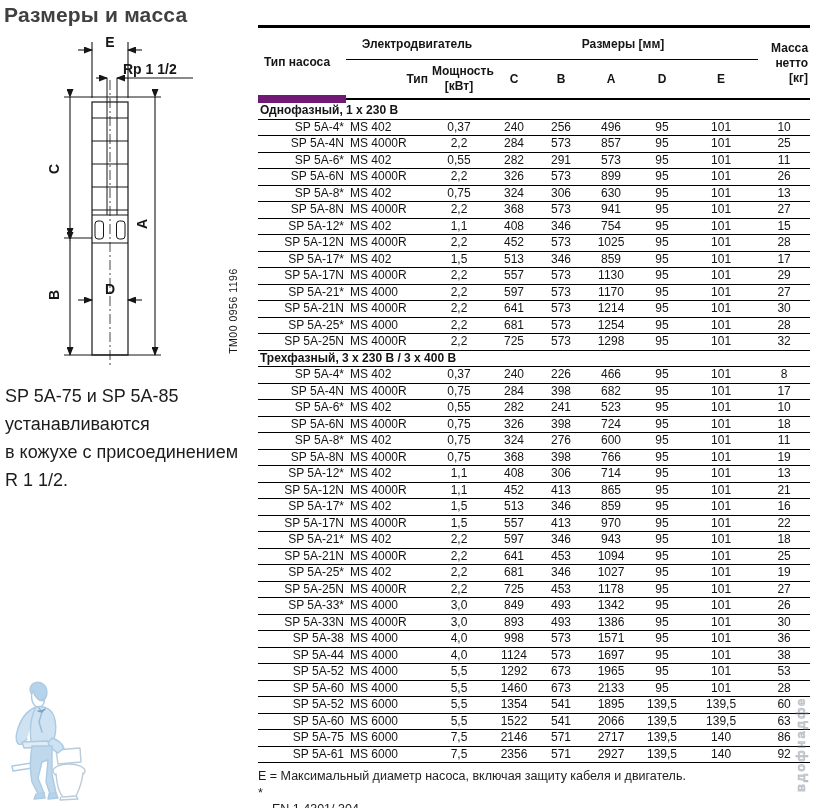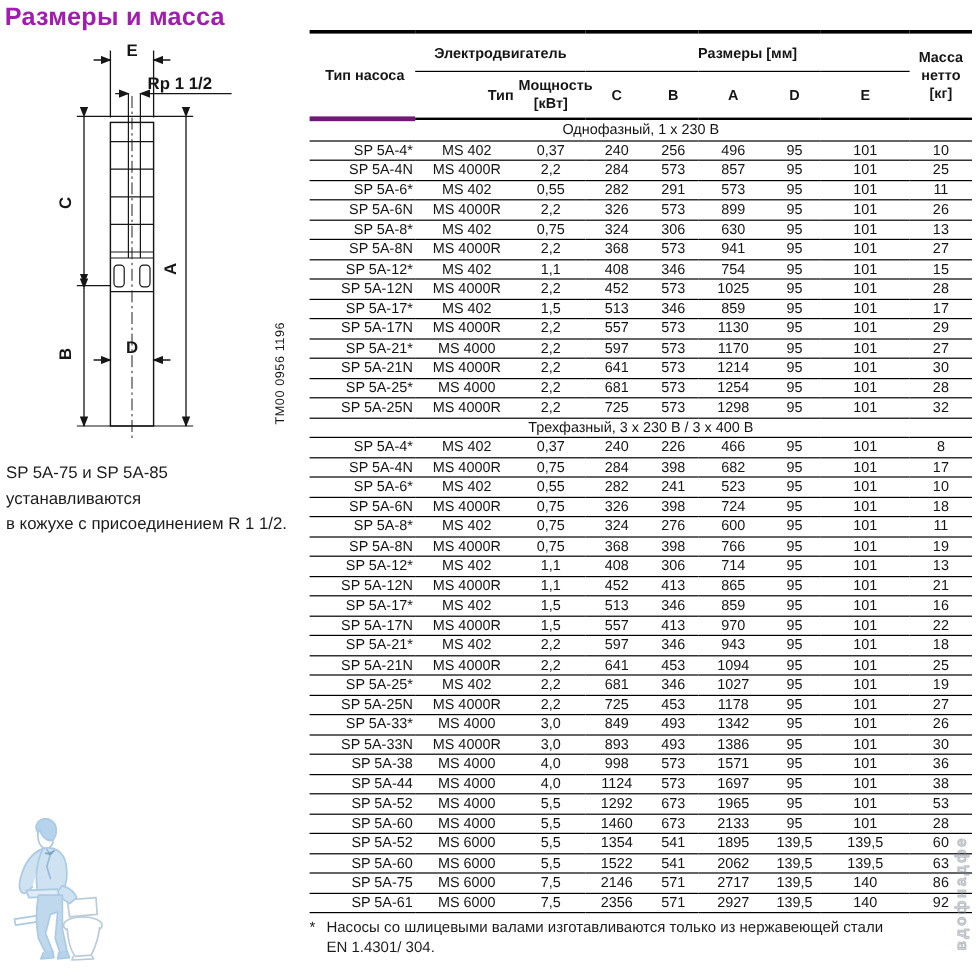--- a/index.html
+++ b/index.html
@@ -3,64 +3,64 @@
 <meta charset="utf-8">
 <style>
   html,body{margin:0;padding:0;}
   body{
     width:817px;height:808px;position:relative;overflow:hidden;
     background:#ffffff;color:#161616;
     font-family:"Liberation Sans","DejaVu Sans",sans-serif;
   }
   .page-title{
     position:absolute;left:4px;top:3px;
-    font-size:21px;font-weight:bold;color:#a21caf;letter-spacing:0.2px;
+    font-size:21px;font-weight:bold;color:#404040;letter-spacing:0.2px;
   }
   
   .drawing{position:absolute;left:0;top:28px;}
   .drawing text{font-family:"Liberation Sans",sans-serif;fill:#161616;}
   .dim-label{font-size:14px;font-weight:bold;}
   .tm-code{font-size:10.5px;fill:#3c3c3c;letter-spacing:0.5px;}
   .drawing-caption{
     position:absolute;left:5px;top:383px;width:250px;
-    font-size:14px;line-height:1.55;color:#1c1c1c;
+    font-size:18px;line-height:1.55;color:#1c1c1c;
   }
   
   .right-col{position:absolute;left:258px;top:25px;width:552px;}
   table.main-table{
     border-collapse:collapse;table-layout:fixed;width:552px;
     border-top:3px solid #000;
     font-size:12px;color:#151515;
   }
   .main-table th{font-weight:bold;padding:0 2px;}
   .main-table th.h-pump{
-    text-align:center;padding-left:6px;vertical-align:middle;
-    border-bottom:4px solid #701a75;
+    text-align:left;padding-left:6px;vertical-align:middle;
+    border-bottom:8px solid #701a75;
   }
   .main-table th.h-mass{
-    text-align:center;vertical-align:middle;white-space:pre-line;line-height:1.25;
+    text-align:right;vertical-align:middle;white-space:pre-line;line-height:1.25;
     border-bottom:2px solid #000;
   }
   .main-table th.h-group{
     height:31px;vertical-align:middle;
     border-bottom:1px solid #000;
   }
   .main-table tr.tier2 th{
     height:38px;border-bottom:2px solid #000;text-align:center;
     vertical-align:middle;white-space:pre-line;line-height:1.25;
   }
   .main-table tr.tier2 th.h-left{text-align:right;padding-left:4px;}
   .main-table td{
     height:15.5px;line-height:15.5px;padding:0 2px;
     border-bottom:1px solid #000;text-align:center;
     white-space:nowrap;overflow:hidden;
   }
   .main-table td.c0{text-align:right;padding-left:6px;}
-  .main-table td.c1{text-align:center;padding-left:4px;}
-  .main-table tr.section-row td{text-align:center;font-weight:normal;}
+  .main-table td.c1{text-align:left;padding-left:4px;}
+  .main-table tr.section-row td{text-align:left;font-weight:bold;}
   
   .footnotes{margin-top:5px;font-size:12.5px;color:#1c1c1c;}
   .fn-line{line-height:16px;}
   .fn-star-row{display:flex;line-height:15.5px;margin-top:2px;}
   .fn-star{width:14px;flex:none;}
   .fn-body{flex:1;}
   
   .mascot{position:absolute;left:8px;top:678px;opacity:0.9;}
   .vertical-wm{
     position:absolute;left:793px;top:652px;height:140px;
@@ -574,21 +574,21 @@
           <td class="c6">139,5</td>
           <td class="c7">139,5</td>
           <td class="c8">60</td>
         </tr>
         <tr>
           <td class="c0">SP 5A-60</td>
           <td class="c1">MS 6000</td>
           <td class="c2">5,5</td>
           <td class="c3">1522</td>
           <td class="c4">541</td>
-          <td class="c5">2062</td>
+          <td class="c5">2066</td>
           <td class="c6">139,5</td>
           <td class="c7">139,5</td>
           <td class="c8">63</td>
         </tr>
         <tr>
           <td class="c0">SP 5A-75</td>
           <td class="c1">MS 6000</td>
           <td class="c2">7,5</td>
           <td class="c3">2146</td>
           <td class="c4">571</td>
@@ -605,24 +605,25 @@
           <td class="c4">571</td>
           <td class="c5">2927</td>
           <td class="c6">139,5</td>
           <td class="c7">140</td>
           <td class="c8">92</td>
         </tr>
       </tbody>
   </table>
 
   <div class="footnotes">
+    <div class="fn-line">E = Максимальный диаметр насоса, включая защиту кабеля и двигатель.</div>
     <div class="fn-star-row">
       <span class="fn-star">*</span>
       <span class="fn-body">
-        <span>Насосы со шлицевыми валами изготавливаются только из нержавеющей стали</span><br>
+        <br>
         <span>EN 1.4301/ 304.</span>
       </span>
     </div>
   </div>
 </div>
 
 <svg class="mascot" width="100" height="125" viewBox="0 0 100 125">
   <g stroke="#a3c5e1" stroke-width="1.4" fill="none" stroke-linejoin="round" stroke-linecap="round">
 
     <g stroke="#b3c6d6">

